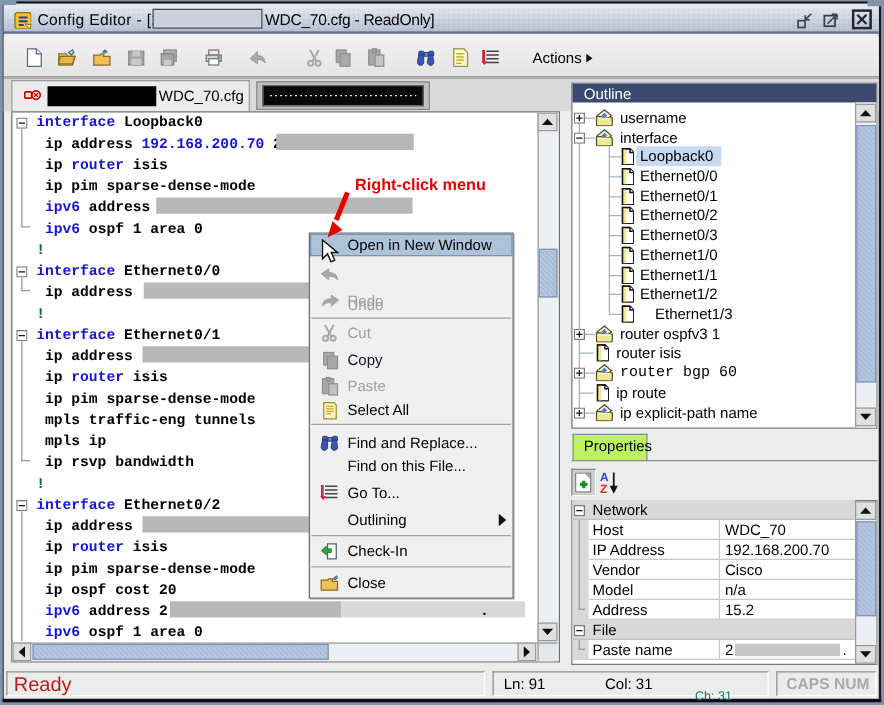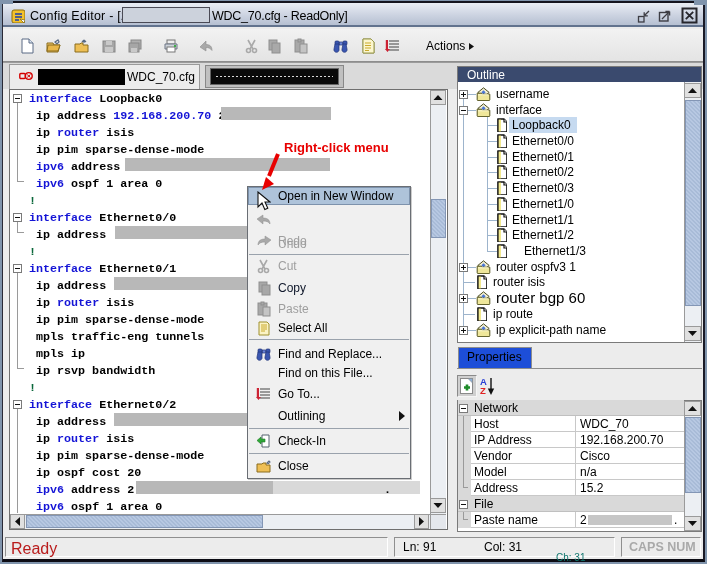--- a/index.html
+++ b/index.html
@@ -347,21 +347,21 @@
     <rect x="0.5" y="0.5" width="8" height="8" fill="#fff" stroke="#7a7a7a"></rect>
     <path d="M2 4.5h5" stroke="#111" stroke-width="1"></path>
     <path d="M4.5 2v5" stroke="#111" stroke-width="1"></path>
   </svg>
 <svg style="position:absolute;left:476px;top:291px" width="15" height="14" viewBox="0 0 15 14">
     <path d="M7.5 0.8L13.2 5.5 7.5 10 1.8 5.5z" fill="#f2efd2" stroke="#4a4a22" stroke-width="1"></path>
     <path d="M7.5 3.2l2.1 2.1-2.1 2.1-2.1-2.1z" fill="#4a76d8"></path>
     <path d="M1.2 6.2h4l1.3 1h7.3v5.6c0 .4-.3.8-.8.8H2c-.5 0-.8-.4-.8-.8z" fill="#efe79a" stroke="#55551f" stroke-width="1"></path>
     <path d="M2 7.8h10.5" stroke="#f8f4c8" stroke-width="1.2"></path>
   </svg>
-<div style="position:absolute;left:496px;top:290px;height:16px;line-height:16px;font-size:15px;color:#000;">router bgp 60</div>
+<div style="position:absolute;left:496px;top:290px;height:16px;line-height:16px;font-size:12px;color:#000;font-family:Liberation Mono, monospace;">router bgp 60</div>
 <div style="position:absolute;left:463px;top:314px;width:12px;height:1px;background:#9db4cc;"></div>
 <svg style="position:absolute;left:477px;top:307px" width="10" height="14" viewBox="0 0 10 14">
     <path d="M1 1h6l3 3v10H1z" fill="#fff" stroke="#111" stroke-width="1.2"></path>
     <path d="M1 1h3v13H1z" fill="#f2e98f" stroke="none"></path>
     <path d="M1 1h6l3 3v10H1z" fill="none" stroke="#111" stroke-width="1.2"></path>
     <path d="M7 1v3h3" fill="#fff" stroke="#111" stroke-width="1.2"></path>
   </svg>
 <div style="position:absolute;left:493px;top:306px;height:16px;line-height:16px;font-size:12px;color:#000;">ip route</div>
 <div style="position:absolute;left:468px;top:330px;width:8px;height:1px;background:#9db4cc;"></div>
 <svg style="position:absolute;left:459px;top:326px" width="9" height="9" viewBox="0 0 9 9">
@@ -381,21 +381,21 @@
     <svg style="position:absolute;left:0px;top:0px" width="15" height="13" viewBox="0 0 15 13">
       <path d="M7.5 4L3 9h9z" fill="#111"></path>
     </svg>
   </div>
 <div style="position:absolute;left:684px;top:326px;width:17px;height:15px;background:#e0e0e0;border:1px solid #9a9a9a;">
     <svg style="position:absolute;left:0px;top:0px" width="15" height="13" viewBox="0 0 15 13">
       <path d="M7.5 9L3 4h9z" fill="#111"></path>
     </svg>
   </div>
 <div style="position:absolute;left:685px;top:100px;width:16px;height:206px;background:#a8bbd7;border:1px solid #8396b5;background-image:linear-gradient(45deg,#b7c8e2 25%,transparent 25%,transparent 50%,#b7c8e2 50%,#b7c8e2 75%,transparent 75%);background-size:4px 4px;"></div>
-<div style="position:absolute;left:458px;top:347px;width:74px;height:21px;background:#1d4ed8;border:1px solid #8d8d8d;border-bottom:none;">
+<div style="position:absolute;left:458px;top:347px;width:60px;height:21px;background:#bef264;border:1px solid #8d8d8d;border-bottom:none;">
     <span style="position:absolute;left:8px;top:2px;font-size:12px;color:#000;">Properties</span>
   </div>
 <div style="position:absolute;left:457px;top:368px;width:245px;height:1px;background:#8d8d8d;"></div>
 <div style="position:absolute;left:457px;top:375px;width:20px;height:22px;background:#cfcfcf;border:1px solid;border-color:#8a8a8a #f5f5f5 #f5f5f5 #8a8a8a;"></div>
 <svg style="position:absolute;left:460px;top:378px" width="14" height="17" viewBox="0 0 14 17">
     <rect x="0.5" y="0.5" width="12" height="15" fill="#fff" stroke="#8a8a8a"></rect>
     <path d="M8 0.5h4.5V5z" fill="#8cb0d8" stroke="#8a8a8a" stroke-width="0.6"></path>
     <path d="M4 9.5h6M7 6.5v6" stroke="#1f8c2a" stroke-width="2.6"></path>
   </svg>
 <svg style="position:absolute;left:479px;top:376px" width="20" height="22" viewBox="0 0 20 22">

